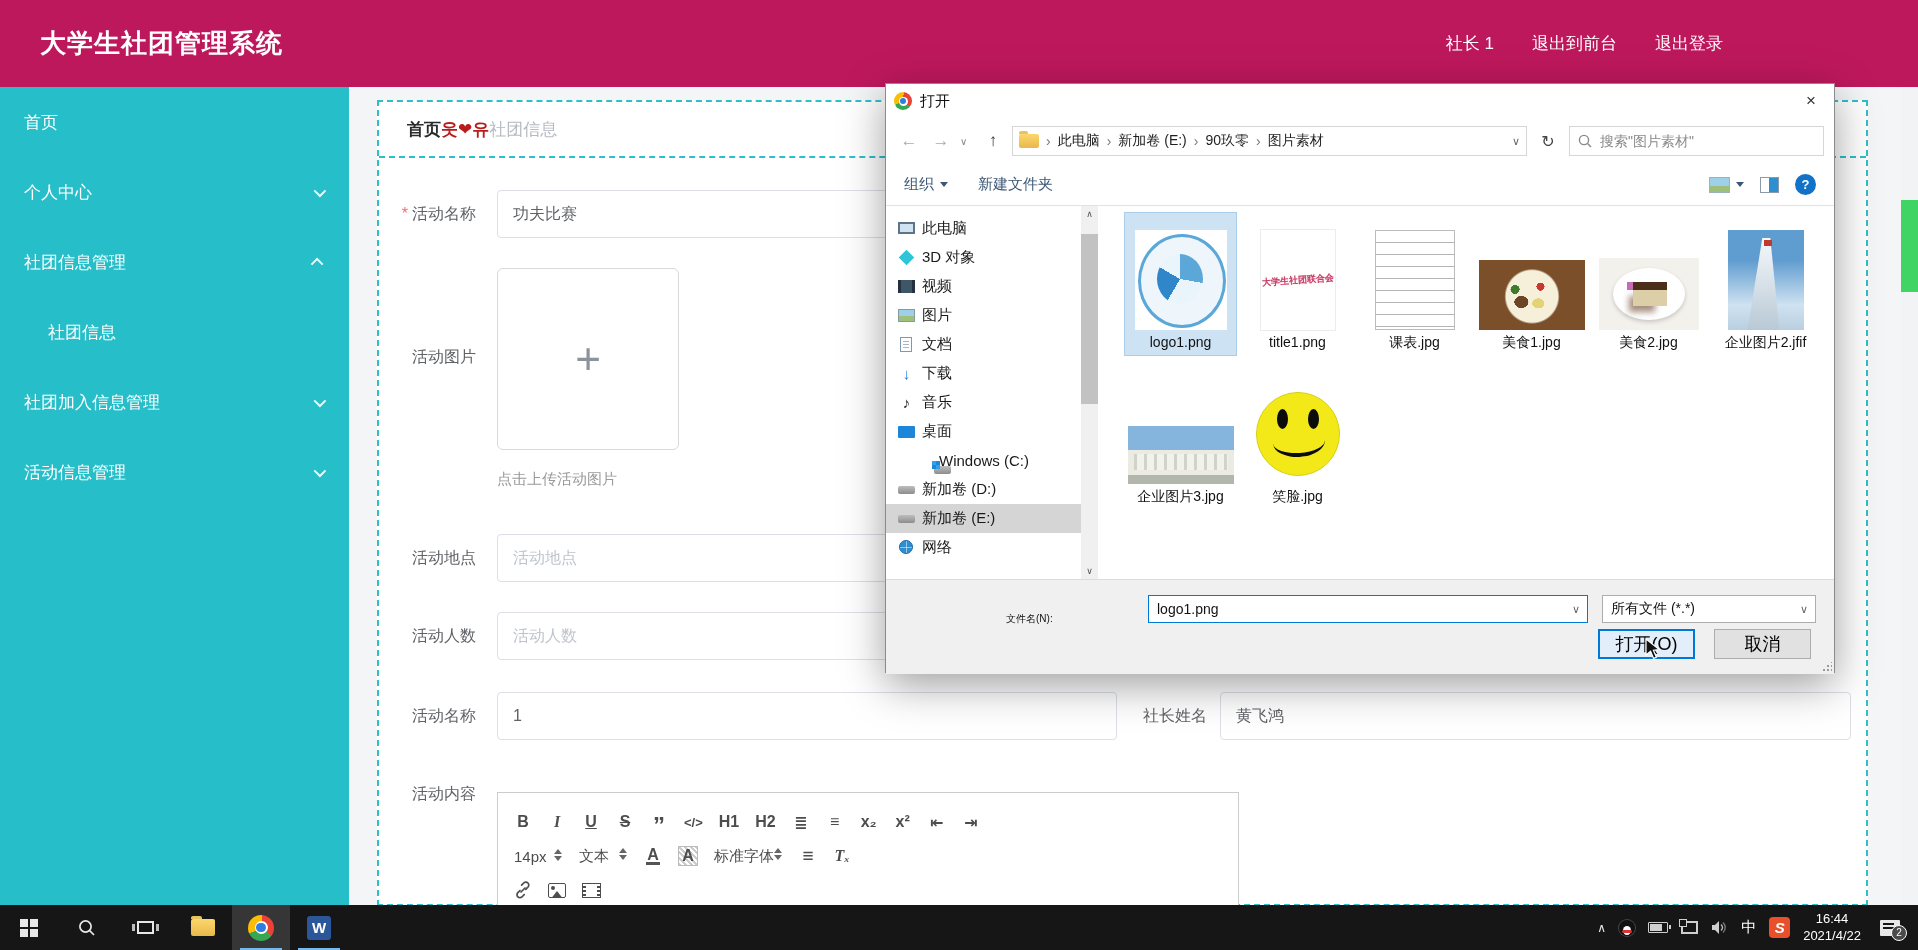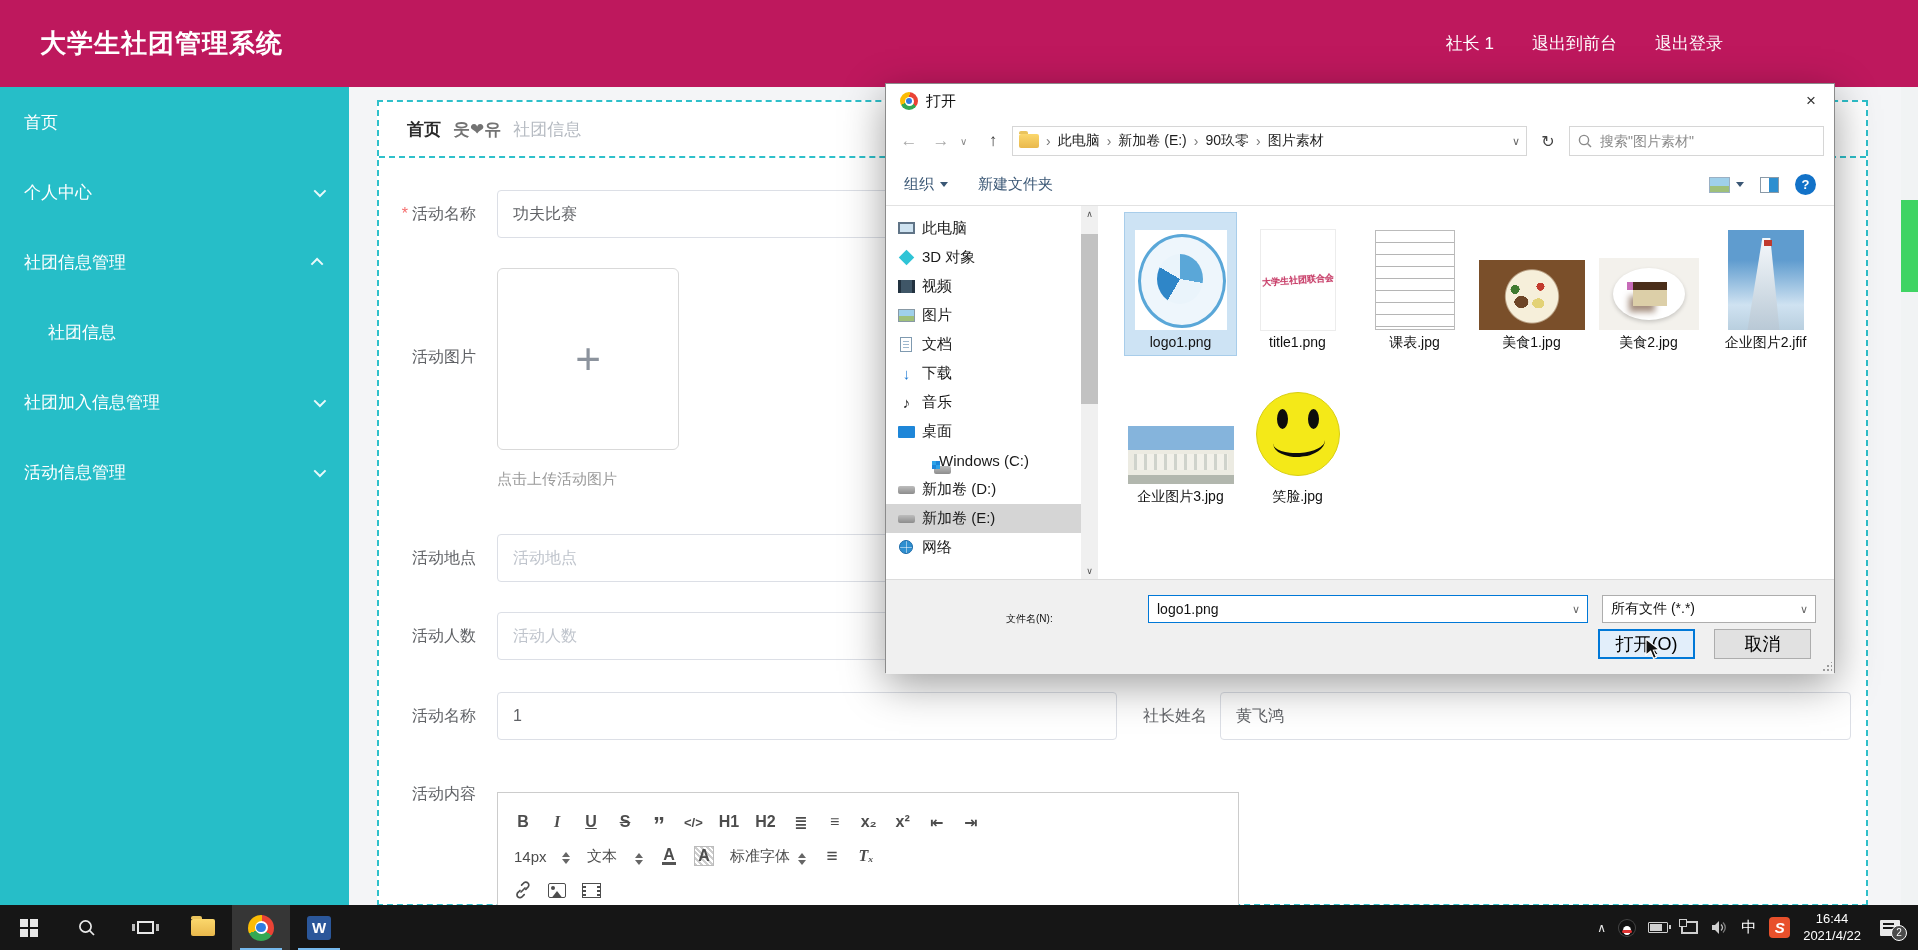--- a/index.html
+++ b/index.html
@@ -18,57 +18,57 @@
   .side-item.sub{padding-left:48px}
   .chev{position:absolute;right:26px;width:9px;height:9px;border-right:2px solid rgba(255,255,255,.9);border-bottom:2px solid rgba(255,255,255,.9)}
   .chev.down{transform:rotate(45deg) translateY(-2px)}
   .chev.up{transform:rotate(-135deg) translateY(-2px)}
 
   
   .main-bg{position:absolute;left:349px;top:87px;width:1569px;height:818px;background:#f4f5f7}
   .content-card{position:absolute;left:377px;top:100px;width:1491px;height:806px;border:2px dashed #2ec0ca;background:#fff}
   .crumb-row{height:56px;border-bottom:2px dashed #2ec0ca;display:flex;align-items:center;padding-left:28px;font-size:17px}
   .crumb-home{font-weight:bold;color:#2b2b2b;cursor:pointer}
-  .crumb-decor{color:#737373;margin:0 12px;font-weight:bold}
+  .crumb-decor{color:#b91c1c;margin:0 0;font-weight:bold}
   .crumb-cur{color:#b5bac1}
 
   .flabel{position:absolute;width:106px;text-align:right;font-size:16px;color:#606266}
   .req{color:#f56c6c;margin-right:4px}
   .el-input{position:absolute;height:48px;border:1px solid #dcdfe6;border-radius:4px;font-size:16px;color:#606266;padding:0 15px;background:#fff;outline:none;font-family:inherit}
   .el-input::placeholder{color:#bfc4cc}
   .upload-box{position:absolute;left:497px;top:268px;width:182px;height:182px;border:1px solid #d9d9d9;border-radius:6px;display:flex;align-items:center;justify-content:center;cursor:pointer;background:#fff}
   .upload-plus{font-size:44px;color:#8c939d;font-weight:300}
   .upload-hint{position:absolute;left:497px;top:470px;font-size:15px;color:#999}
 
   
   .editor{position:absolute;left:497px;top:792px;width:742px;height:158px;border:1px solid #ccc;background:#fff;padding:12px 16px}
   .qrow{display:flex;align-items:center;gap:16px;height:34px}
   .qi{font-size:16px;font-weight:600;color:#4d4d4d;cursor:pointer;display:inline-flex;align-items:center;justify-content:center;min-width:18px}
   .qi.it{font-style:italic;font-family:"Liberation Serif",serif}
   .qi.un{text-decoration:underline}
   .qi.st{text-decoration:line-through}
   .qi.quote{font-size:24px;line-height:10px;padding-top:8px}
-  .qsel{display:inline-flex;align-items:flex-end;gap:8px;font-size:15px;color:#4d4d4d;cursor:pointer}
+  .qsel{display:inline-flex;align-items:flex-start;font-size:15px;color:#4d4d4d;cursor:pointer}
   .qsel .v{min-width:40px}
   .updown{position:relative;width:9px;height:14px;display:inline-block}
   .updown::before,.updown::after{content:"";position:absolute;left:0;border-left:4.5px solid transparent;border-right:4.5px solid transparent}
   .updown::before{top:1px;border-bottom:5px solid #666}
   .updown::after{bottom:1px;border-top:5px solid #666}
   .qi.colorA{flex-direction:column;line-height:13px}
   .qi.colorA i{display:block;width:14px;height:3px;background:#555;margin-top:1px}
   .qi.bgA{width:20px;height:20px;background:repeating-linear-gradient(45deg,#ccc 0 2px,#fff 2px 4px);border:1px solid #bbb}
   .q-img{width:18px;height:15px;border:1.7px solid #4d4d4d;border-radius:2px;position:relative;overflow:hidden}
   .q-img::before{content:"";position:absolute;left:2px;top:2px;width:4px;height:4px;border-radius:50%;background:#4d4d4d}
   .q-img::after{content:"";position:absolute;left:1px;bottom:-3px;width:0;height:0;border-left:7px solid transparent;border-right:7px solid transparent;border-bottom:9px solid #4d4d4d}
   .q-vid{width:19px;height:15px;border:1.7px solid #4d4d4d;background:repeating-linear-gradient(#fff 0 2px,#4d4d4d 2px 4px);background-size:3px 100%;background-repeat:repeat-y;background-position:0 0;position:relative}
   .q-vid::before{content:"";position:absolute;right:0;top:0;width:3px;height:100%;background:repeating-linear-gradient(#fff 0 2px,#4d4d4d 2px 4px)}
 
   
   .dialog{position:absolute;left:885px;top:83px;width:950px;height:590px;background:#fff;border:1px solid #8b8b8b;box-shadow:0 12px 40px rgba(0,0,0,.38);z-index:50}
-  .dtitle{position:absolute;left:0;top:0;width:100%;height:34px;display:flex;align-items:center;padding-left:14px;font-size:15px;color:#111}
+  .dtitle{position:absolute;left:0;top:0;width:100%;height:34px;display:flex;align-items:center;padding-left:8px;font-size:15px;color:#111}
   .dtitle .t{margin-left:8px}
   .dclose{position:absolute;right:0;top:0;width:46px;height:33px;display:flex;align-items:center;justify-content:center;font-size:17px;color:#333;cursor:pointer}
   .dnav{position:absolute;left:0;top:34px;width:100%;height:46px;display:flex;align-items:center;padding:0 10px;gap:6px}
   .navbtn{font-size:17px;width:26px;text-align:center;cursor:pointer}
   .gray{color:#a9a9a9}.dark{color:#3a3a3a}
   .navdd{font-size:10px;color:#888;width:14px;cursor:pointer}
   .crumbbox{flex:1;height:30px;border:1px solid #d6d6d6;background:#fff;display:flex;align-items:center;padding:0 6px;gap:7px;font-size:14px;color:#1f1f1f;overflow:hidden}
   .crumbbox .sep{color:#777;font-size:14px}
   .crumbbox .dd{margin-left:auto;color:#666;font-size:11px;cursor:pointer}
   .crumb-item{cursor:pointer;white-space:nowrap}

